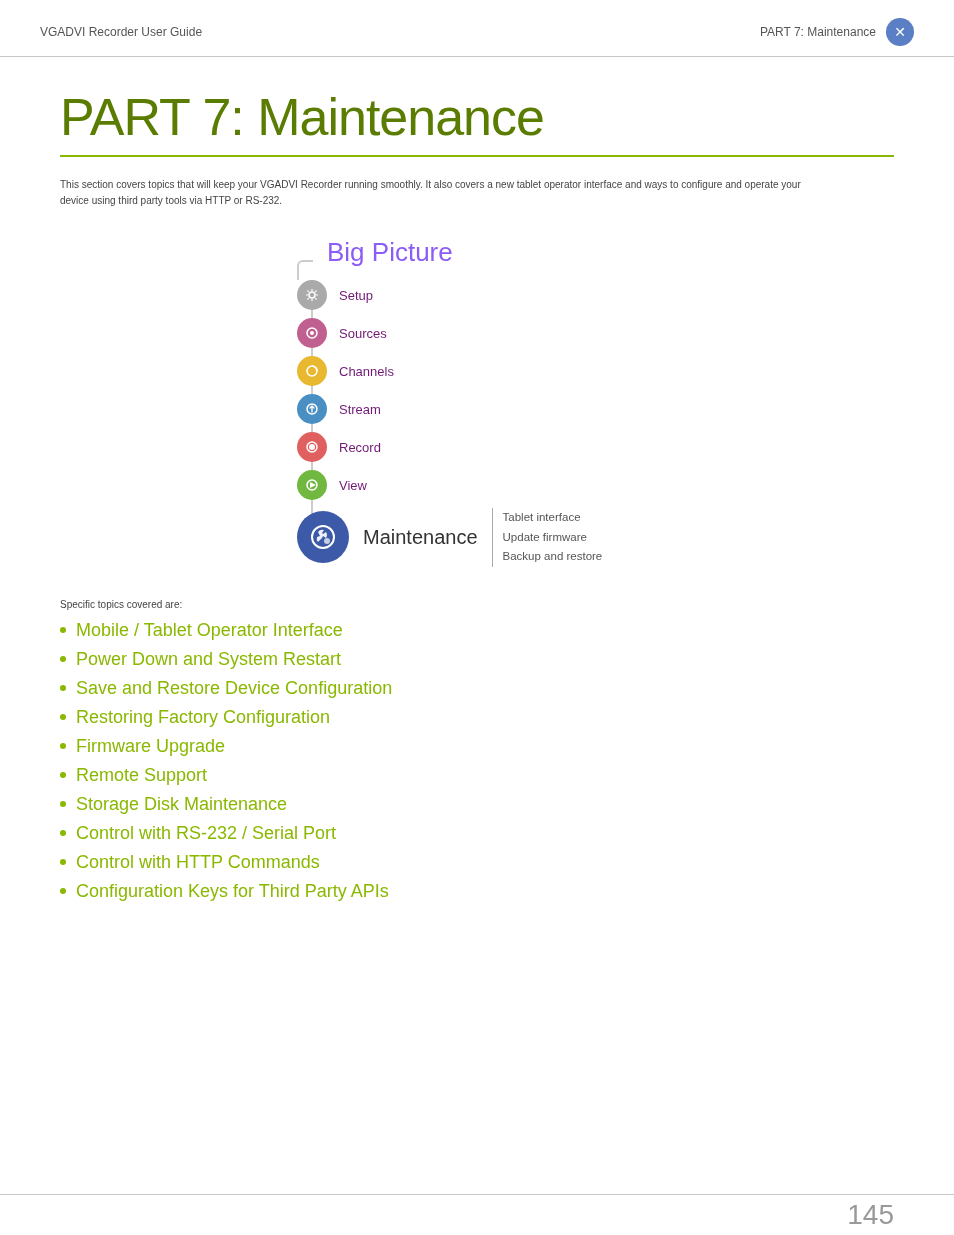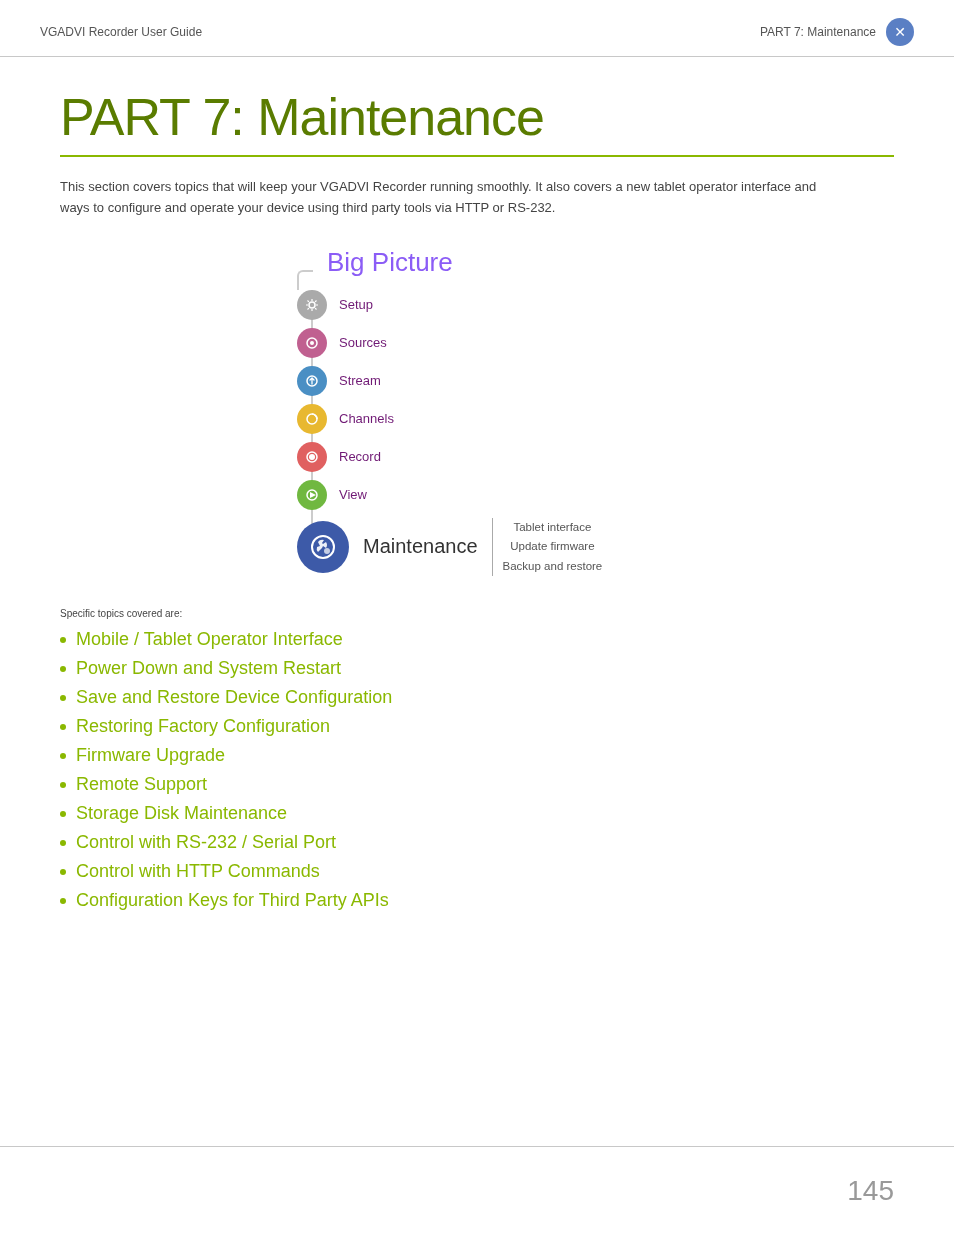--- a/index.html
+++ b/index.html
@@ -59,21 +59,21 @@
       letter-spacing: -1px;
     }
     .title-underline {
       border: none;
       border-top: 2px solid #8ab800;
       margin-bottom: 20px;
     }
 
     
     .description {
-      font-size: 13px;
+      font-size: 10px;
       color: #444;
       line-height: 1.6;
       margin-bottom: 28px;
       max-width: 760px;
     }
 
     
     .big-picture-container {
       display: flex;
       justify-content: center;
@@ -166,21 +166,20 @@
       color: #333;
       margin-right: 14px;
       text-align: right;
     }
     .bp-maintenance-details {
       font-size: 11.5px;
       color: #555;
       border-left: 1px solid #aaa;
       padding-left: 10px;
       line-height: 1.7;
-      text-align: center;
     }
 
     
     .topics-header {
       font-size: 10px;
       color: #444;
       margin-bottom: 10px;
     }
     .topics-list {
       list-style: none;
@@ -209,21 +208,21 @@
 
     
     .footer {
       position: absolute;
       bottom: 0;
       left: 0;
       right: 0;
       display: flex;
       justify-content: flex-end;
       align-items: center;
-      padding: 28px 60px;
+      padding: 4px 60px;
       border-top: 1px solid #c8c8c8;
     }
     .page-number {
       font-size: 28px;
       color: #999;
       font-weight: 300;
     }
 
     
     .icon-setup { background: #aaa; }
@@ -272,37 +271,37 @@
           <div class="bp-icon icon-sources">
             <svg width="14" height="14" viewBox="0 0 14 14" fill="white">
               <circle cx="7" cy="7" r="5" fill="none" stroke="white" stroke-width="1.5"></circle>
               <circle cx="7" cy="7" r="2" fill="white"></circle>
             </svg>
           </div>
           <span class="bp-label">Sources</span>
         </div>
 
         <div class="bp-item">
+          <div class="bp-icon icon-channels">
+            <svg width="14" height="14" viewBox="0 0 14 14" fill="white">
+              <circle cx="7" cy="7" r="5" fill="none" stroke="white" stroke-width="1.5"></circle>
+              <path d="M7 2 A5 5 0 0 1 12 7" stroke="white" stroke-width="1.5" fill="none"></path>
+            </svg>
+          </div>
+          <span class="bp-label">Channels</span>
+        </div>
+
+        <div class="bp-item">
           <div class="bp-icon icon-stream">
             <svg width="14" height="14" viewBox="0 0 14 14" fill="white">
               <circle cx="7" cy="7" r="5" fill="none" stroke="white" stroke-width="1.5"></circle>
               <path d="M7 10 L7 4 M5 6 L7 4 L9 6" stroke="white" stroke-width="1.3" fill="none" stroke-linecap="round"></path>
             </svg>
           </div>
           <span class="bp-label">Stream</span>
-        </div>
-
-        <div class="bp-item">
-          <div class="bp-icon icon-channels">
-            <svg width="14" height="14" viewBox="0 0 14 14" fill="white">
-              <circle cx="7" cy="7" r="5" fill="none" stroke="white" stroke-width="1.5"></circle>
-              <path d="M7 2 A5 5 0 0 1 12 7" stroke="white" stroke-width="1.5" fill="none"></path>
-            </svg>
-          </div>
-          <span class="bp-label">Channels</span>
         </div>
 
         <div class="bp-item">
           <div class="bp-icon icon-record">
             <svg width="14" height="14" viewBox="0 0 14 14">
               <circle cx="7" cy="7" r="5" fill="none" stroke="white" stroke-width="1.5"></circle>
               <circle cx="7" cy="7" r="3" fill="white"></circle>
             </svg>
           </div>
           <span class="bp-label">Record</span>

